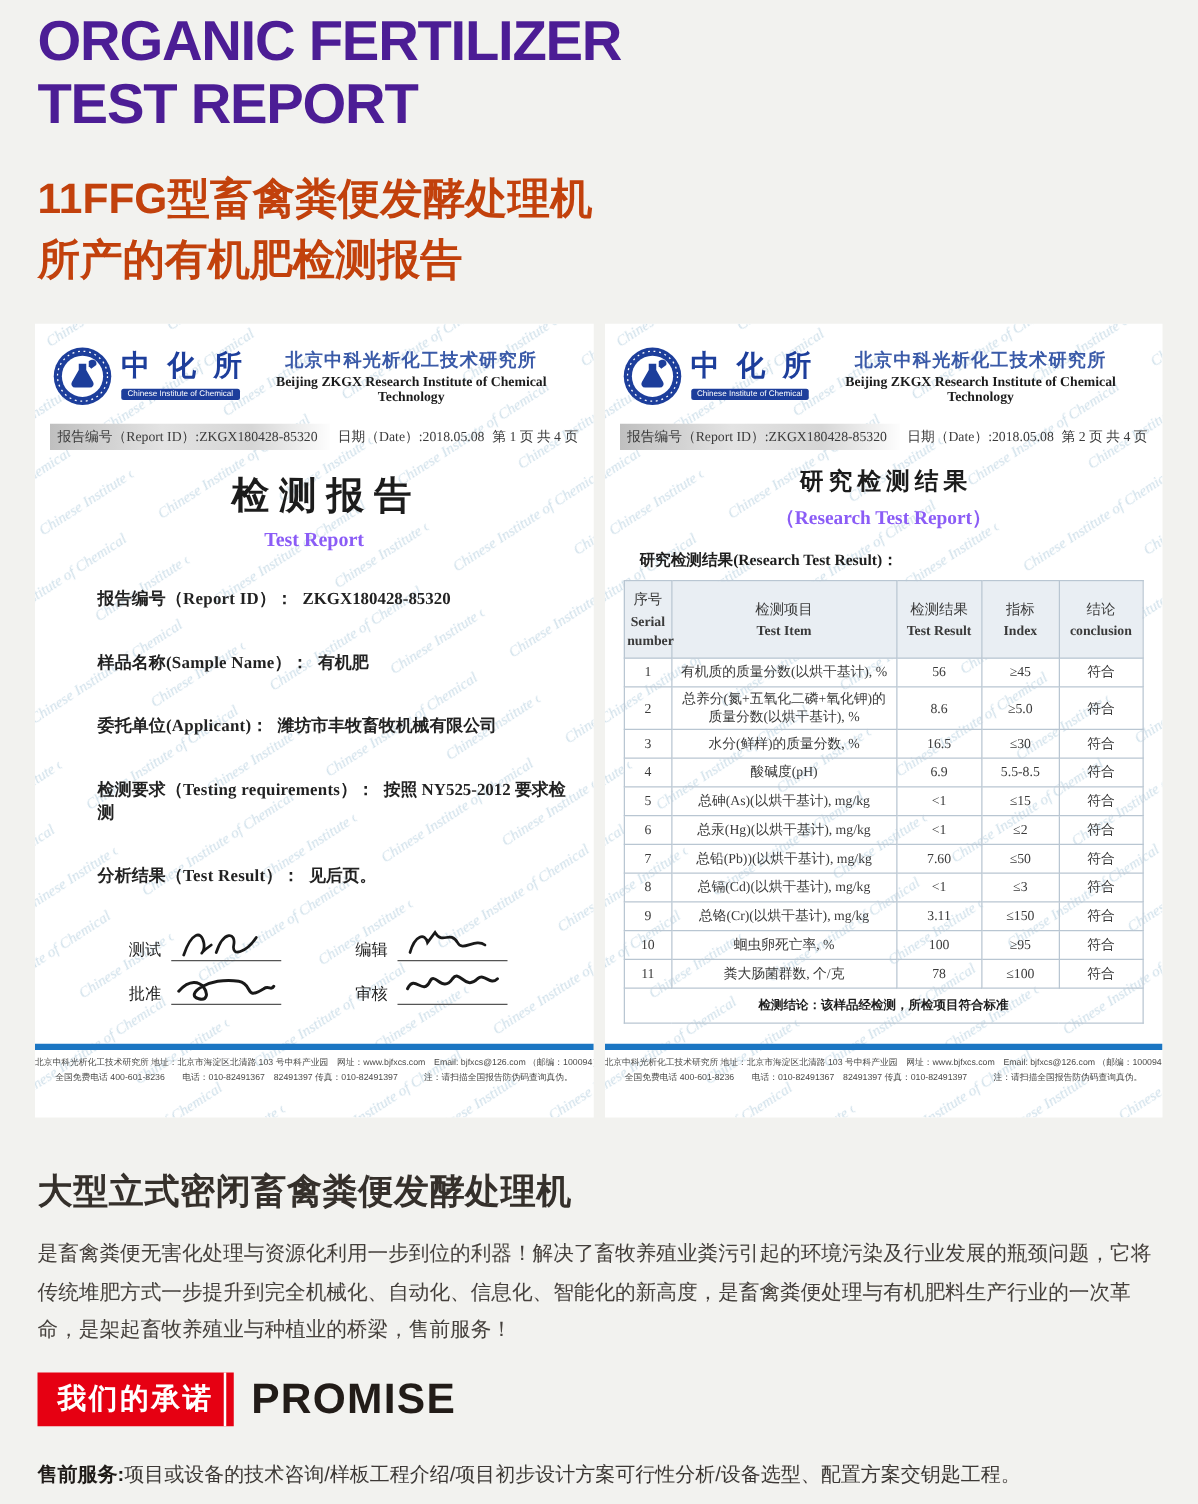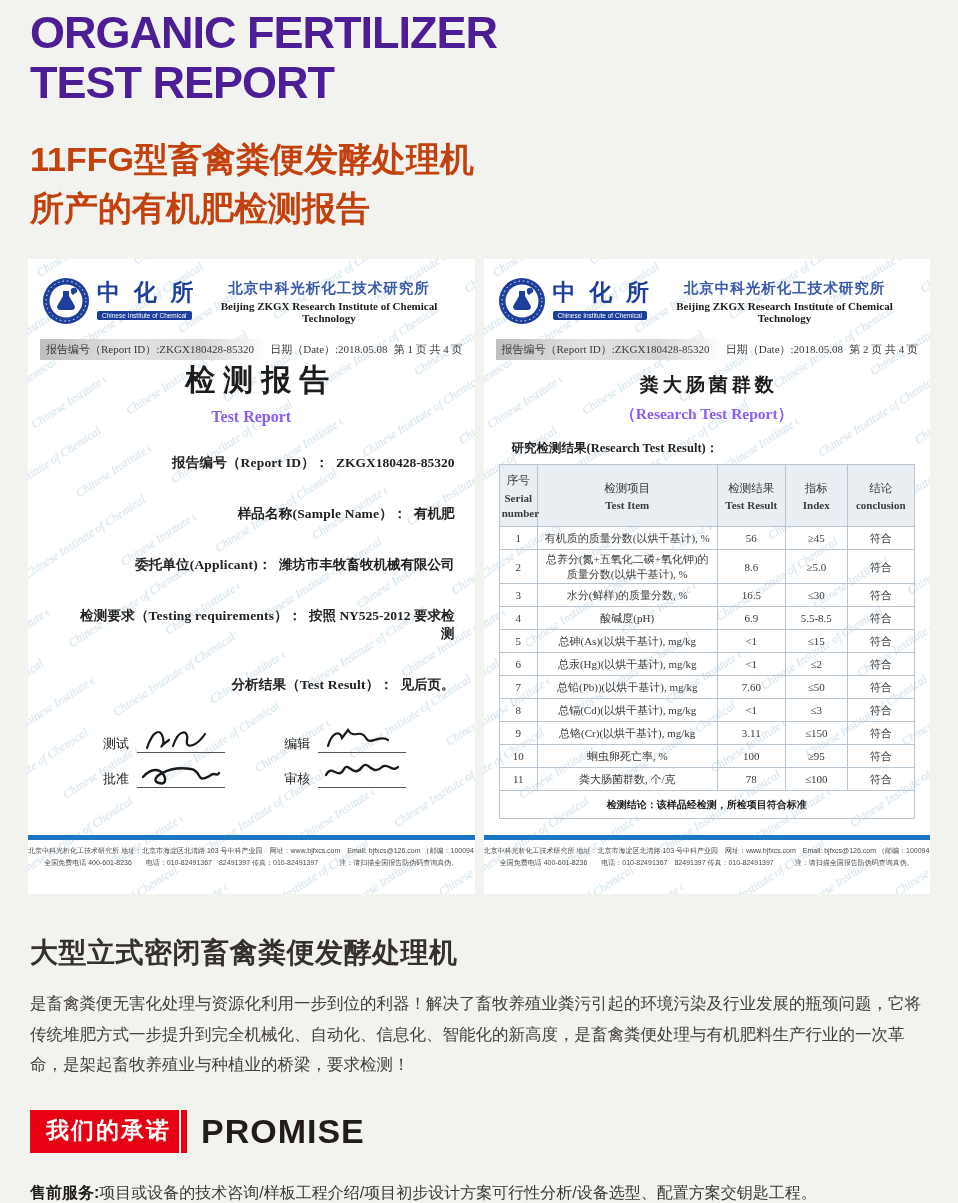--- a/index.html
+++ b/index.html
@@ -51,27 +51,27 @@
   .report-line {
     display:flex; align-items:center; justify-content:space-between;
     margin:10px 12px 0 12px; font-size:11px; color:#3a3a3a; white-space:nowrap;
   }
   .rid-shade {
     background:linear-gradient(90deg,#bfbfbf 0%,#e3e3e3 40%,#d6d6d6 72%,#fdfdfd 100%);
     padding:3px 10px 3px 6px;
   }
   .cert-title-cn {
     text-align:center; font-size:30px; font-weight:bold; color:#1c1c1c;
-    letter-spacing:8px; padding-left:20px; 
+    letter-spacing:8px; padding-left:20px; margin-top:16px;
   }
   .cert-sub-en { text-align:center; font-size:16px; font-weight:bold; margin-top:7px; color:#8b5cf6; }
   .cert2 .cert-title-cn { font-size:19px; letter-spacing:4px; padding-left:4px; margin-top:12px; }
   .cert2 .cert-sub-en { font-size:15.5px; margin-top:6px; }
   
-  .fields { margin:28px 20px 0 50px;text-align:right; }
+  .fields { margin:28px 20px 0 50px; }
   .field { margin-bottom:33px; font-size:13.5px; color:#222; }
   .field-label { font-weight:600; letter-spacing:0.2px; }
   .field-value { font-weight:bold; margin-left:4px; }
   
   .sig-grid { display:flex; justify-content:space-between; margin:10px 42px 0 75px; }
   .sig-col { width:45%; }
   .sig-row { display:flex; align-items:flex-end; margin-bottom:9px; }
   .sig-label { font-size:13px; color:#222; margin-right:8px; white-space:nowrap; }
   .sig-line { position:relative; width:88px; border-bottom:1.5px solid #555; height:26px; }
   .sig-ink { position:absolute; left:2px; bottom:-2px; }
@@ -95,21 +95,21 @@
   .cf-line {
     font-size:7px; color:#4a4a48; text-align:center; line-height:1.85;
     font-family:"Liberation Sans",sans-serif; white-space:nowrap;
   }
   
   .bottom-block { padding:40px 30px 0 30px; }
   .section-heading { font-size:28px; font-weight:bold; color:#35302b; letter-spacing:0.5px; }
   .section-paragraph {
     margin-top:16px; font-size:16.5px; line-height:1.85; color:#45403c; width:905px;
   }
-  .promise-row { display:flex; align-items:center; margin-top:30px; }
+  .promise-row { display:flex; align-items:center; margin-top:18px; }
   .promise-badge {
     background:#e60012; color:#fff; font-size:23px; font-weight:bold;
     padding:5px 16px 7px 16px; letter-spacing:2px; position:relative; margin-right:14px;
   }
   .promise-badge .stripe {
     position:absolute; right:6px; top:0; bottom:0; width:2px; background:#fff;
   }
   .promise-en { font-size:34px; font-weight:bold; color:#221c18; letter-spacing:1px; }
   .services { margin-top:20px; }
   .service-line { font-size:16px; color:#3c3835; line-height:2.45; }
@@ -269,21 +269,21 @@
         <div class="inst-names">
           <div class="inst-cn">北京中科光析化工技术研究所</div>
           <div class="inst-en">Beijing ZKGX Research Institute of Chemical Technology</div>
         </div>
       </div>
       <div class="report-line">
         <span class="rid-shade">报告编号（Report ID）:ZKGX180428-85320</span>
         <span>日期（Date）:2018.05.08</span>
         <span>第 2 页 共 4 页</span>
       </div>
-      <div class="cert-title-cn">粪大肠菌群数</div>
+      <div class="cert-title-cn">研究检测结果</div>
       <div class="cert-sub-en">（Research Test Report）</div>
       <div class="result-label">研究检测结果(Research Test Result)：</div>
       <table class="rt">
         <colgroup>
           <col class="col-no">
             <col class="col-item">
             <col class="col-res">
             <col class="col-idx">
             <col class="col-con">
         </colgroup>
@@ -411,21 +411,21 @@
         <div class="bluebar"></div>
         <div class="cf-line">北京中科光析化工技术研究所  地址：北京市海淀区北清路 103 号中科产业园　网址：www.bjfxcs.com　Email: bjfxcs@126.com （邮编：100094）</div>
         <div class="cf-line">全国免费电话 400-601-8236　　电话：010-82491367　82491397  传真：010-82491397　　　注：请扫描全国报告防伪码查询真伪。</div>
       </div>
     </div>
   </div>
 </div>
 
 <div class="bottom-block">
   <div class="section-heading">大型立式密闭畜禽粪便发酵处理机</div>
-  <div class="section-paragraph">是畜禽粪便无害化处理与资源化利用一步到位的利器！解决了畜牧养殖业粪污引起的环境污染及行业发展的瓶颈问题，它将传统堆肥方式一步提升到完全机械化、自动化、信息化、智能化的新高度，是畜禽粪便处理与有机肥料生产行业的一次革命，是架起畜牧养殖业与种植业的桥梁，要求检测！</div>
+  <div class="section-paragraph">是畜禽粪便无害化处理与资源化利用一步到位的利器！解决了畜牧养殖业粪污引起的环境污染及行业发展的瓶颈问题，它将传统堆肥方式一步提升到完全机械化、自动化、信息化、智能化的新高度，是畜禽粪便处理与有机肥料生产行业的一次革命，是架起畜牧养殖业与种植业的桥梁，售前服务！</div>
   <div class="promise-row">
     <div class="promise-badge">
       <span>我们的承诺</span>
       <span class="stripe"></span>
     </div>
     <div class="promise-en">PROMISE</div>
   </div>
   <div class="services">
 
       <div class="service-line">

